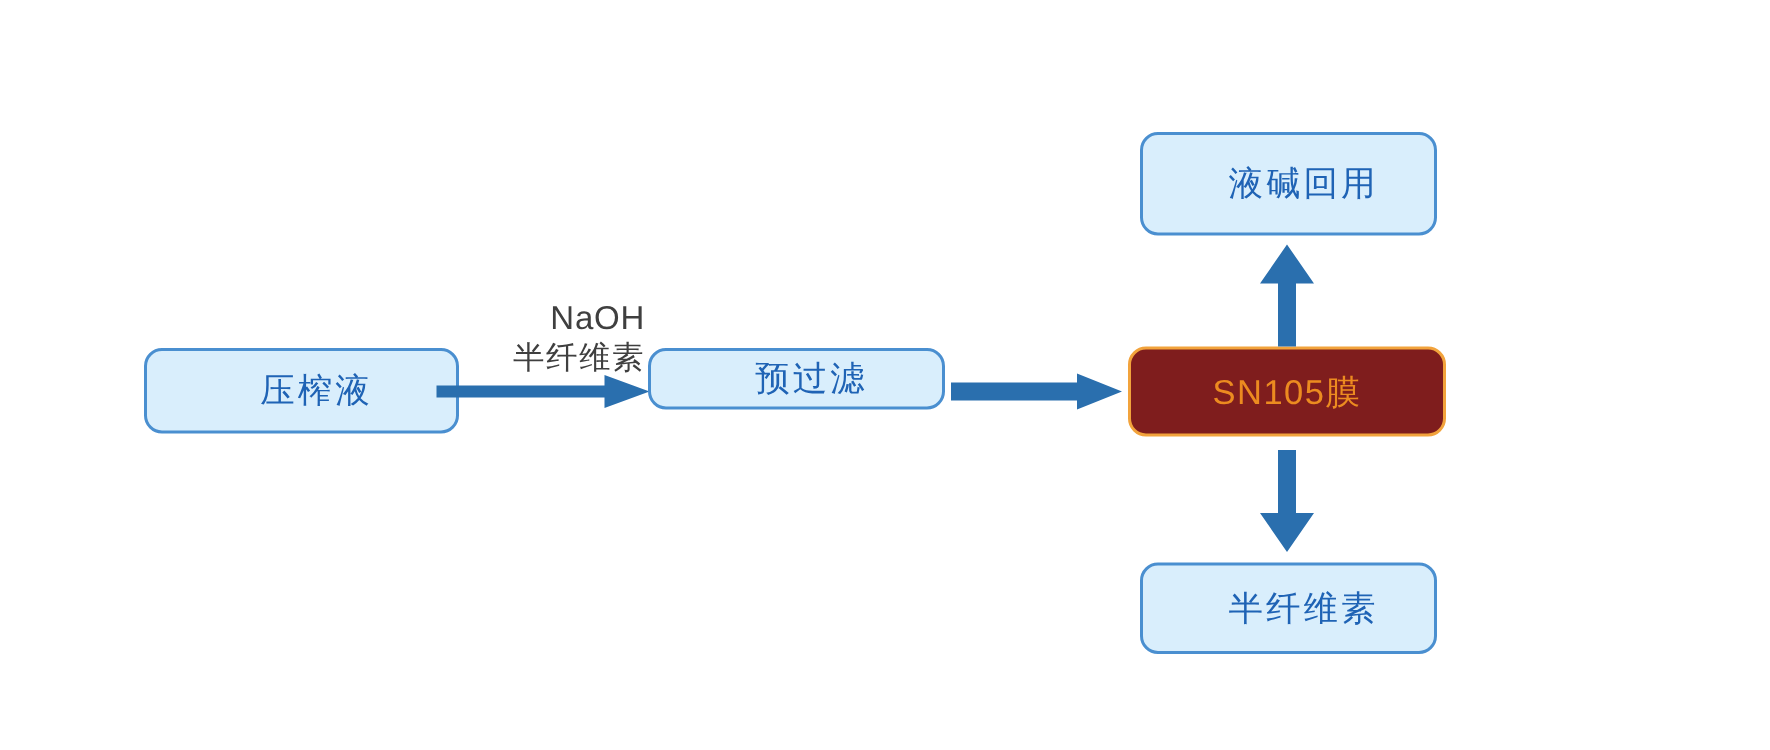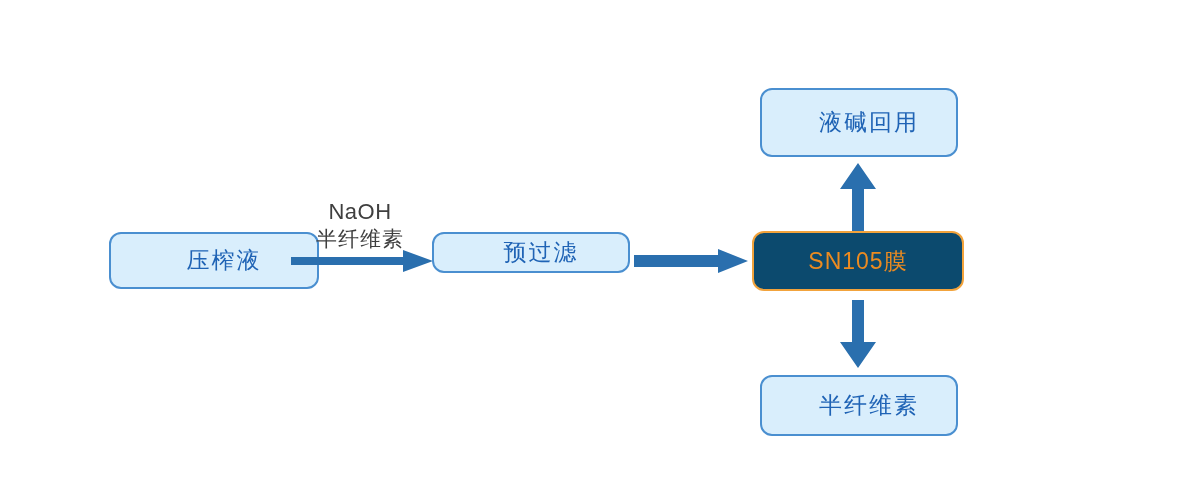--- a/index.html
+++ b/index.html
@@ -32,21 +32,21 @@
     white-space: nowrap;
   }
   .node.blue {
     background: #d9eefc;
     border: 2px solid #4a8fd0;
     color: #1f63b5;
     font-size: 23px;
     padding-left: 20px;
   }
   .node.orange {
-    background: #0c4a6e;
+    background: #7f1d1d;
     border: 2px solid #f2a33c;
     color: #ec8b20;
     font-size: 23px;
     letter-spacing: 1px;
   }
   .node.orange .label {
     font-family: "Liberation Sans", "DejaVu Sans", sans-serif;
   }
 
   
@@ -54,40 +54,40 @@
     position: absolute;
   }
   .arrow svg {
     display: block;
     overflow: visible;
   }
 
   
   .edge-label {
     position: absolute;
-    text-align: center;
+    text-align: right;
     color: #3f3f3f;
     line-height: 1.22;
     white-space: nowrap;
   }
   .edge-label .line1 {
     font-size: 22px;
     letter-spacing: 0.5px;
   }
   .edge-label .line2 {
     font-size: 21px;
     letter-spacing: 1px;
   }
 </style>
 </head>
 <body>
 
 <div id="canvas">
 
-  <div class="node blue" style="left:109px; top:232px; width:210px; height:57px;">
+  <div class="node blue" style="left:96px; top:232px; width:210px; height:57px;">
     <span class="label">压榨液</span>
   </div>
 
   <div class="edge-label" style="left:290px; top:199px; width:140px;">
     <div class="line1">NaOH</div>
     <div class="line2">半纤维素</div>
   </div>
 
   <div class="arrow" style="left:291px; top:250px;">
     <svg width="142" height="22" viewBox="0 0 142 22">

